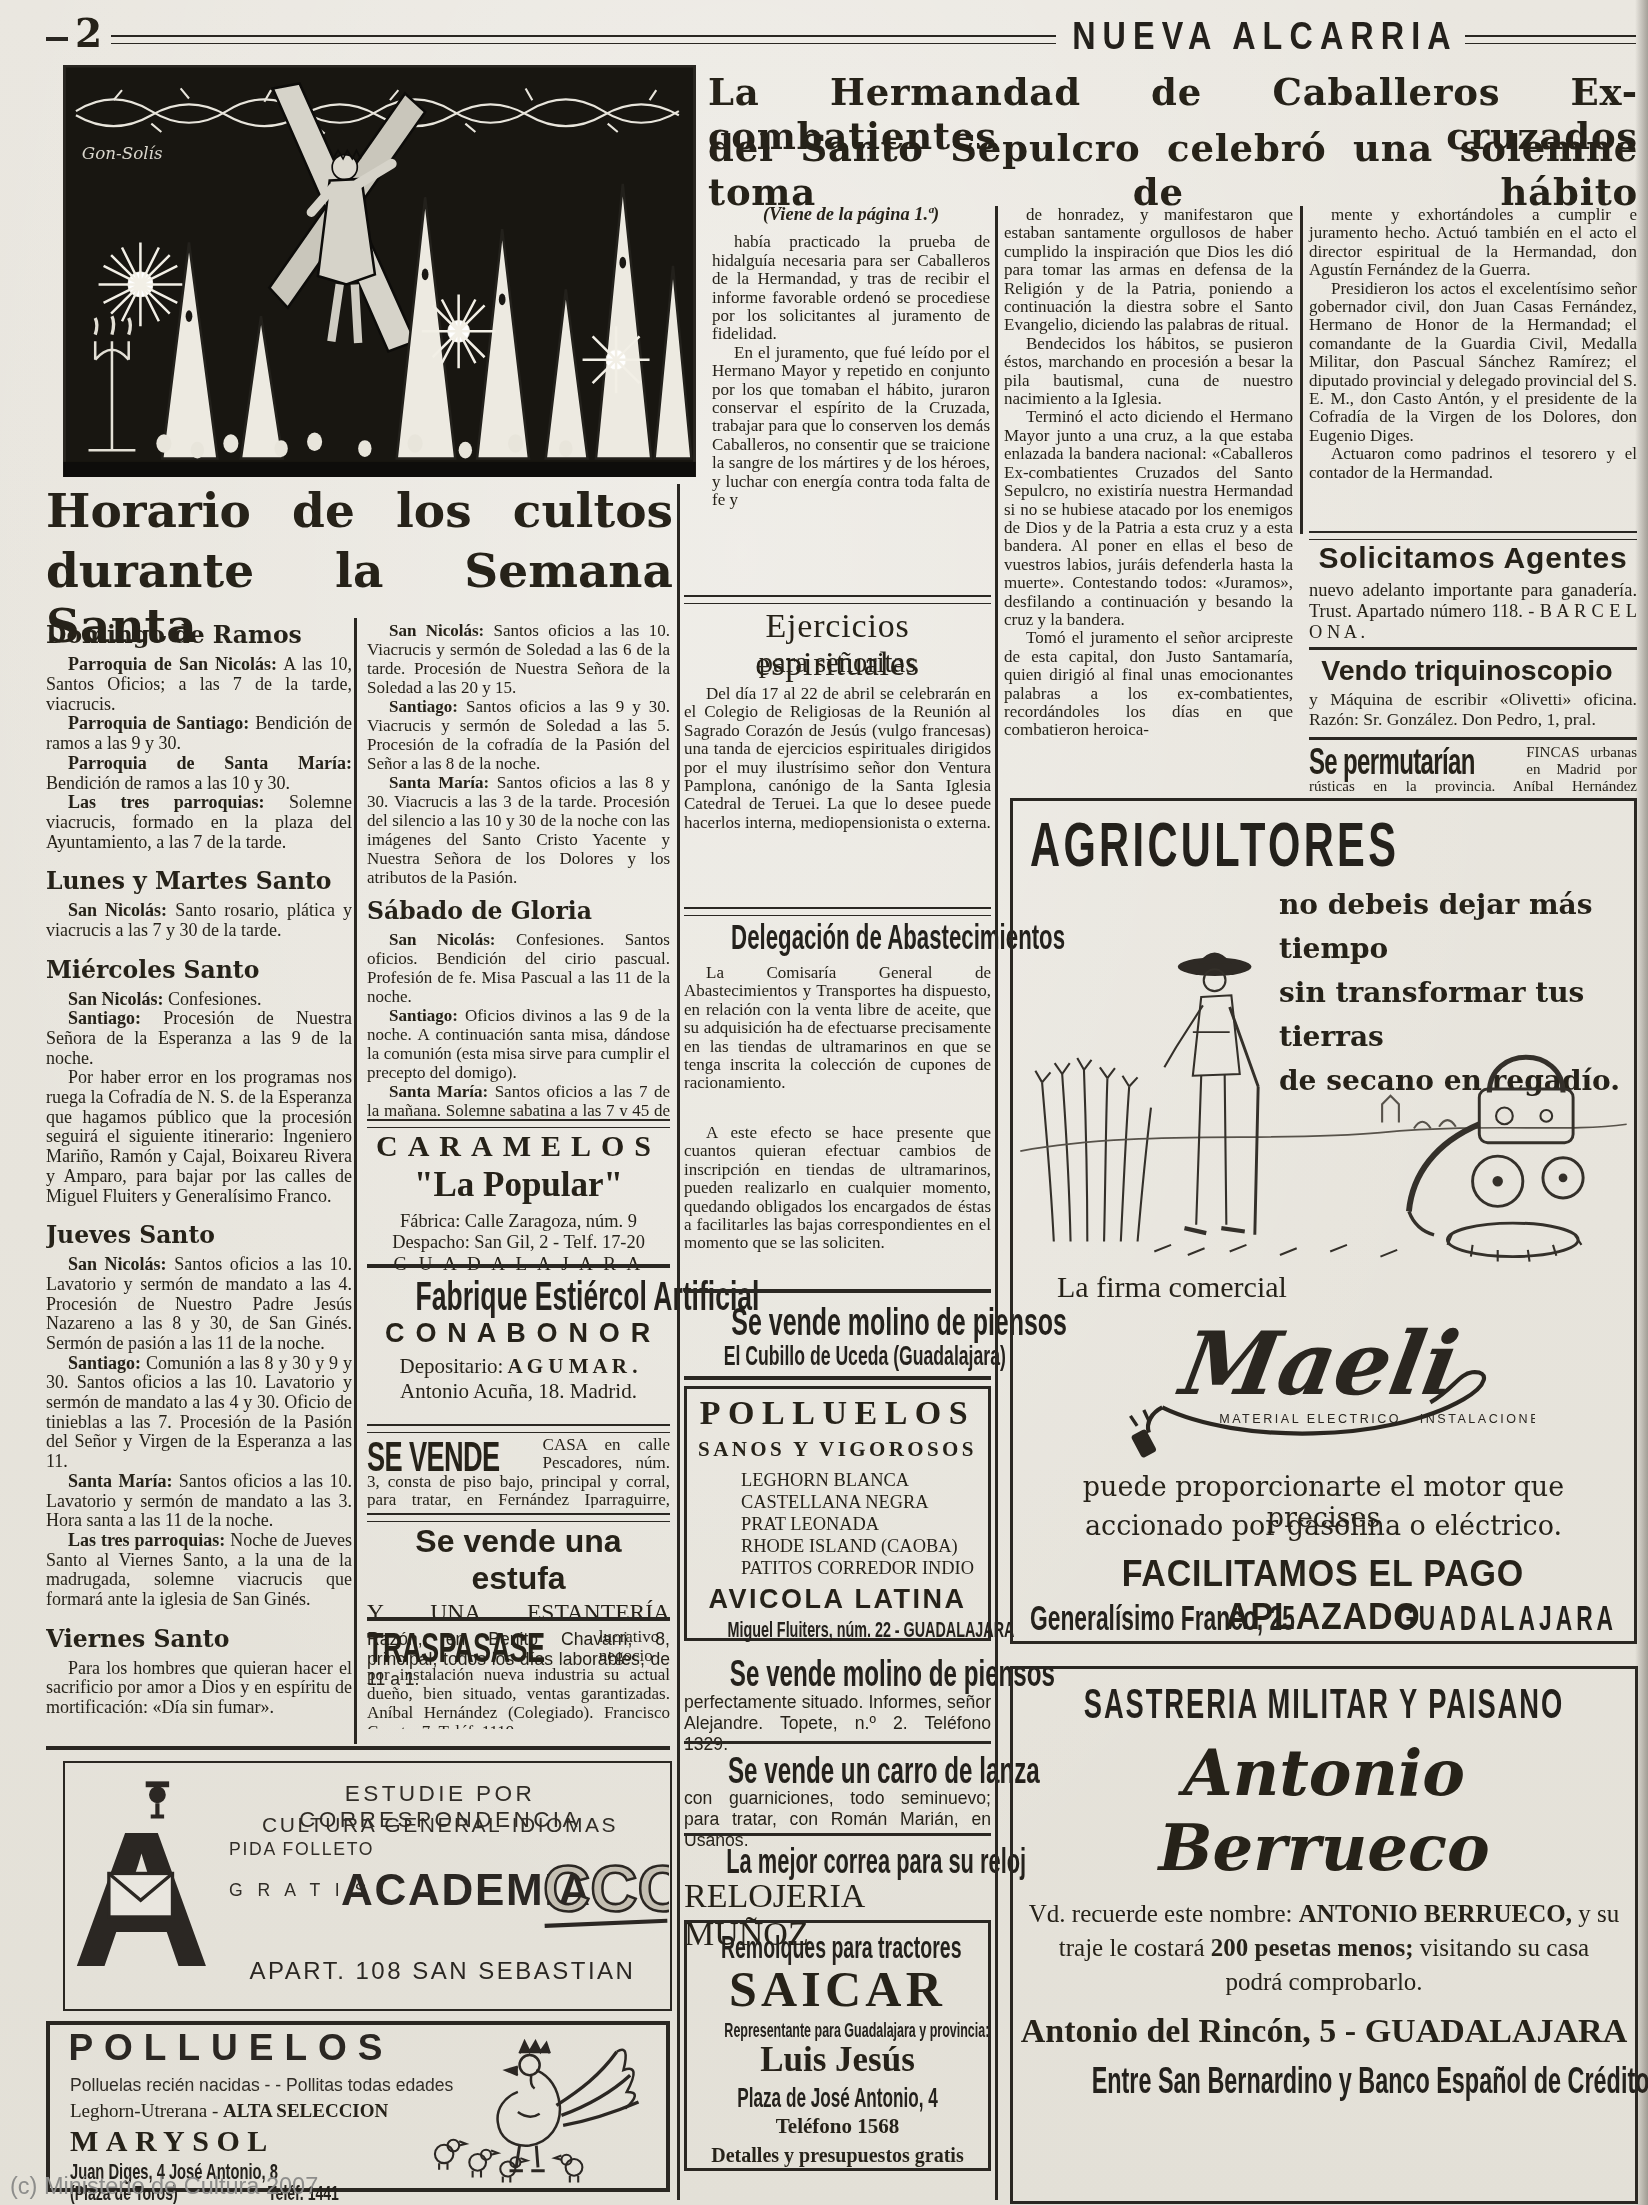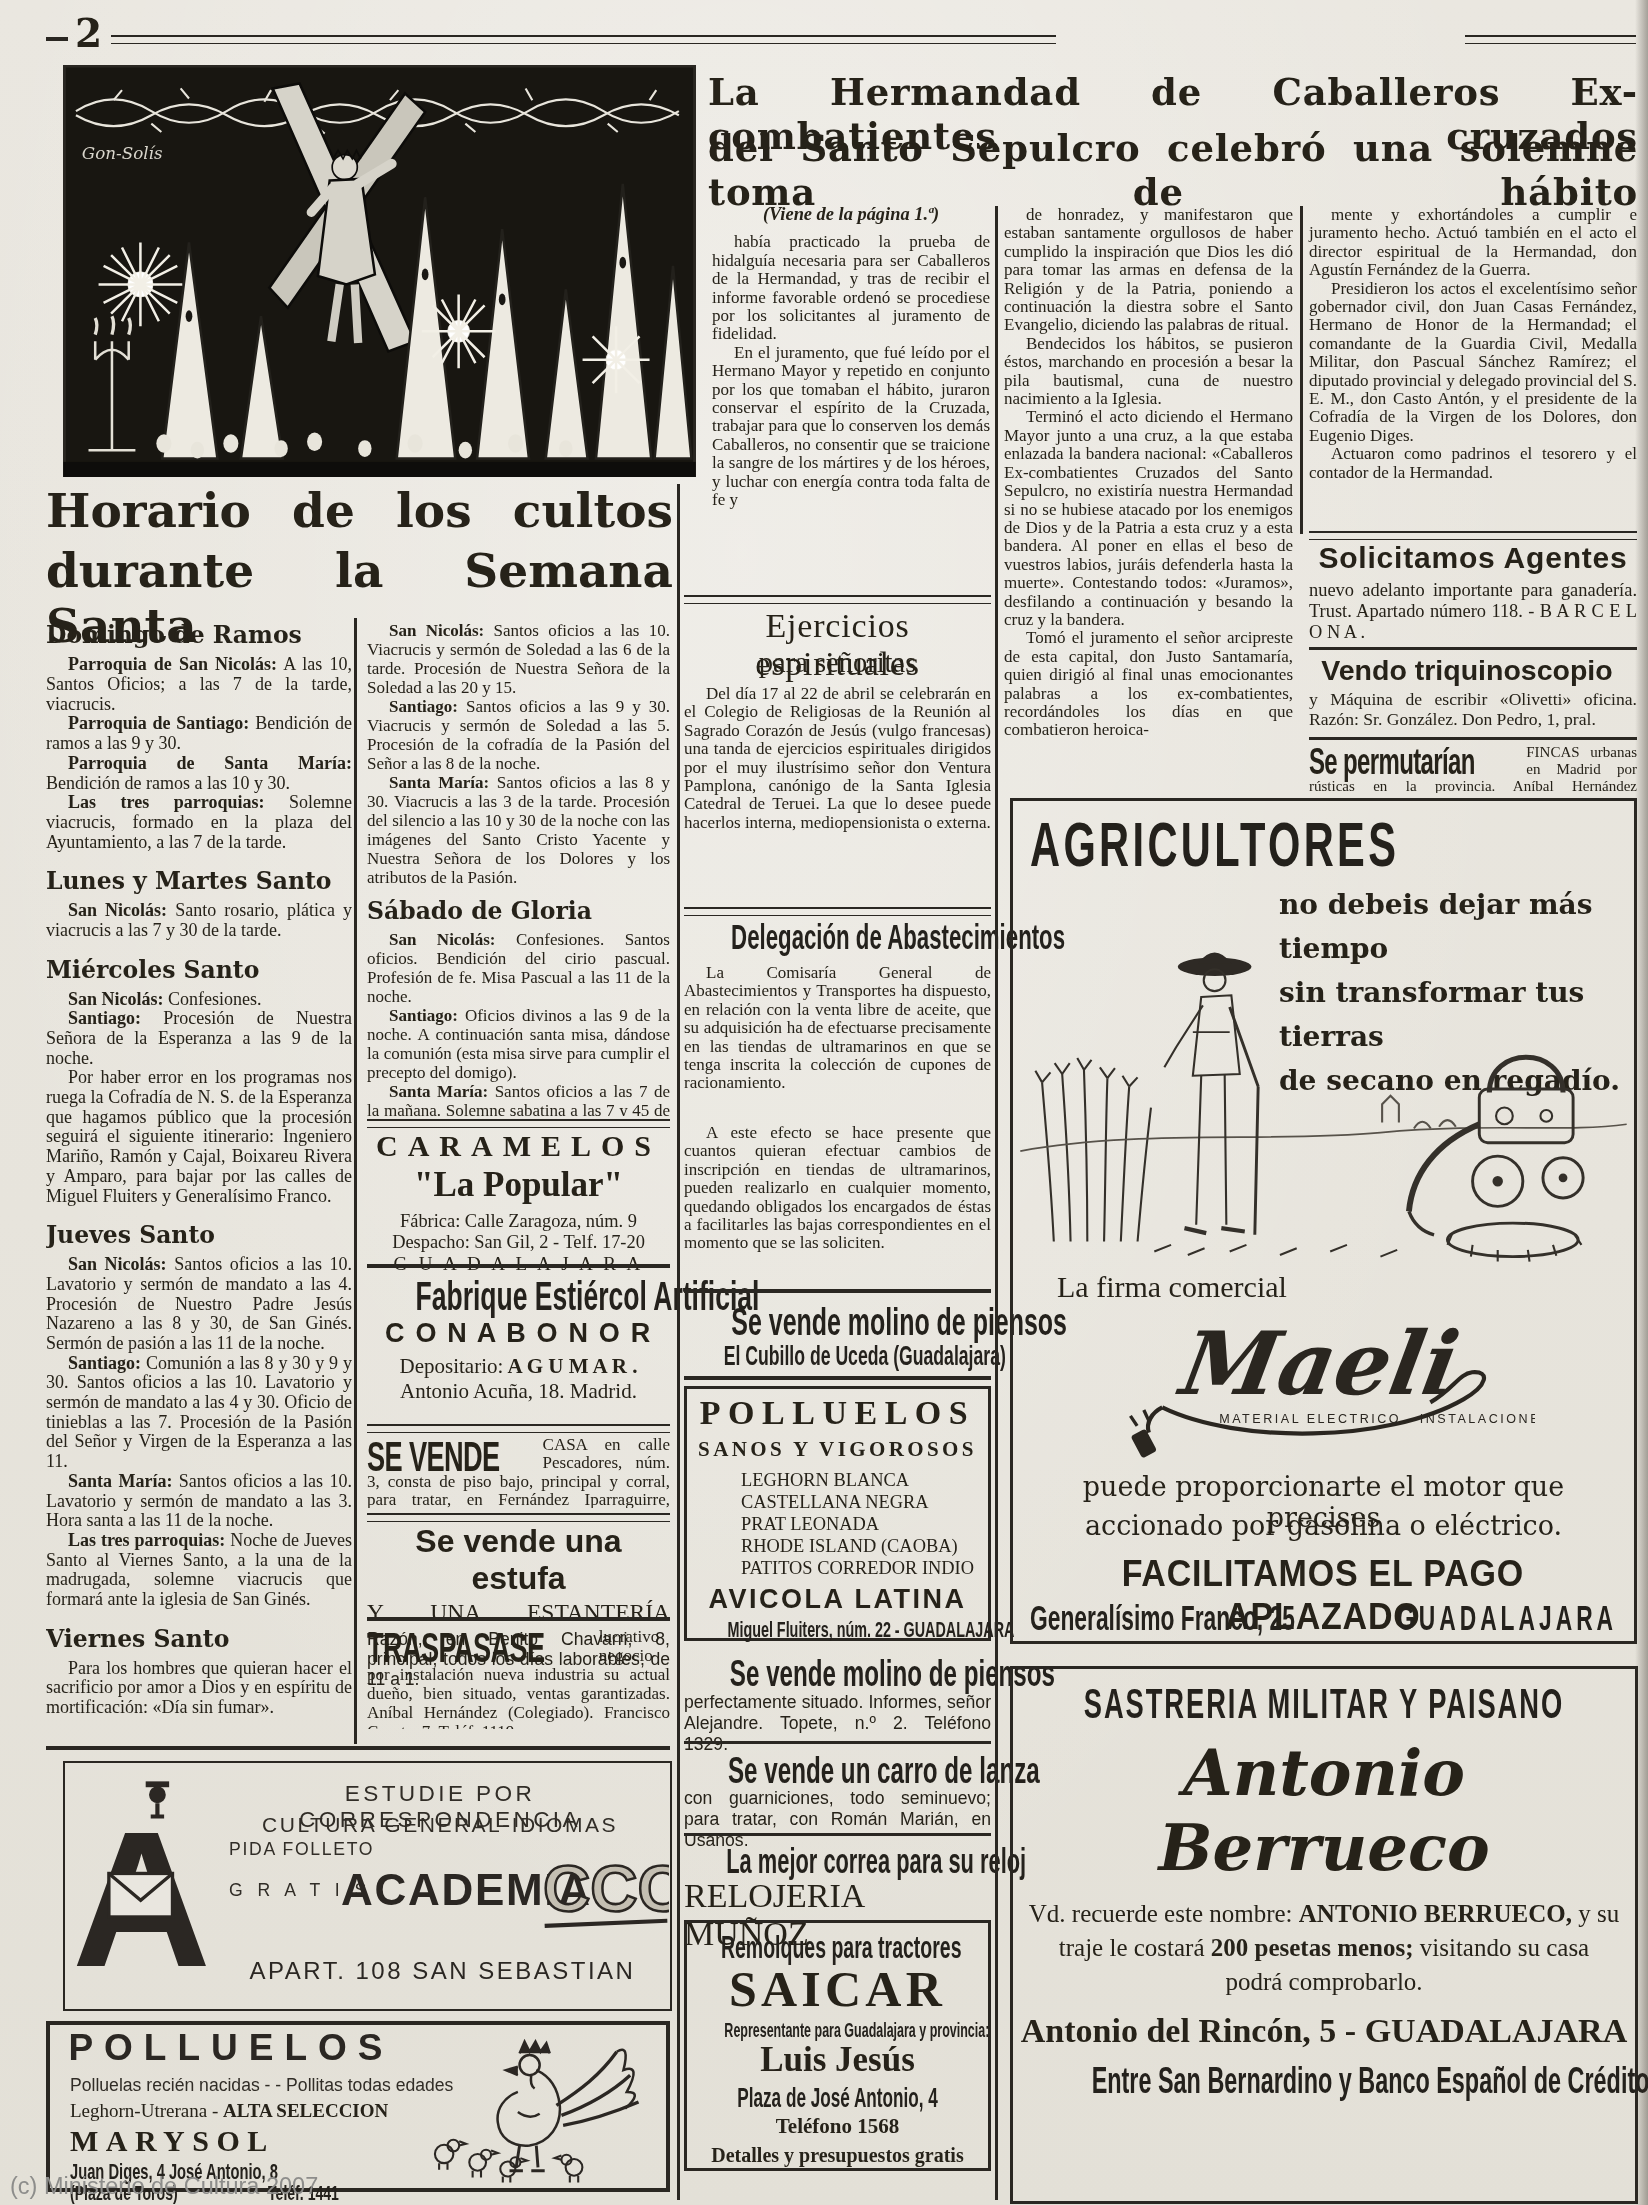--- a/index.html
+++ b/index.html
@@ -44,20 +44,23 @@
     background:linear-gradient(to right,rgba(50,44,36,0),rgba(50,44,36,.38));}
 </style>
 </head>
 <body>
 
 <div class="page">
 
   <div class="abs hrule" style="left:46px;top:37px;width:22px;"></div>
   <div class="abs dserif b" style="left:75px;top:10px;font-size:39px;">2</div>
   <div class="abs drule" style="left:111px;top:35px;width:945px;"></div>
+  <div class="abs c" style="left:1062px;top:13.4px;width:395px;">
+    <span class="sans b" style="display:inline-block;font-size:34px;letter-spacing:7.5px;transform:scale(.95,1.15);transform-origin:center top;white-space:nowrap;color:#24211c;">NUEVA ALCARRIA</span>
+  </div>
   <div class="abs drule" style="left:1465px;top:35px;width:171px;"></div>
 
   <svg class="abs" style="left:63px;top:65px;" width="633" height="412" viewBox="0 0 755 492">
     <rect x="0" y="0" width="755" height="492" fill="#181611"></rect>
     <rect x="0" y="0" width="755" height="492" fill="none" stroke="#2a2722" stroke-width="6"></rect>
 
     <g stroke="#e8e5dc" stroke-width="2.5" fill="none">
       <path d="M15,55 q45,-28 90,0 t90,0 t90,0 t90,0 t90,0 t90,0 t90,0 t90,0"></path>
       <path d="M15,60 q45,26 90,0 t90,0 t90,0 t90,0 t90,0 t90,0 t90,0 t90,0"></path>
       <path d="M60,42 l10,-12 M105,70 l12,10 M150,40 l-10,-12 M240,44 l8,-14 M300,72 l12,10 M390,42 l10,-12 M480,70 l12,10 M560,42 l-8,-14 M650,70 l12,10 M700,42 l8,-12"></path>

